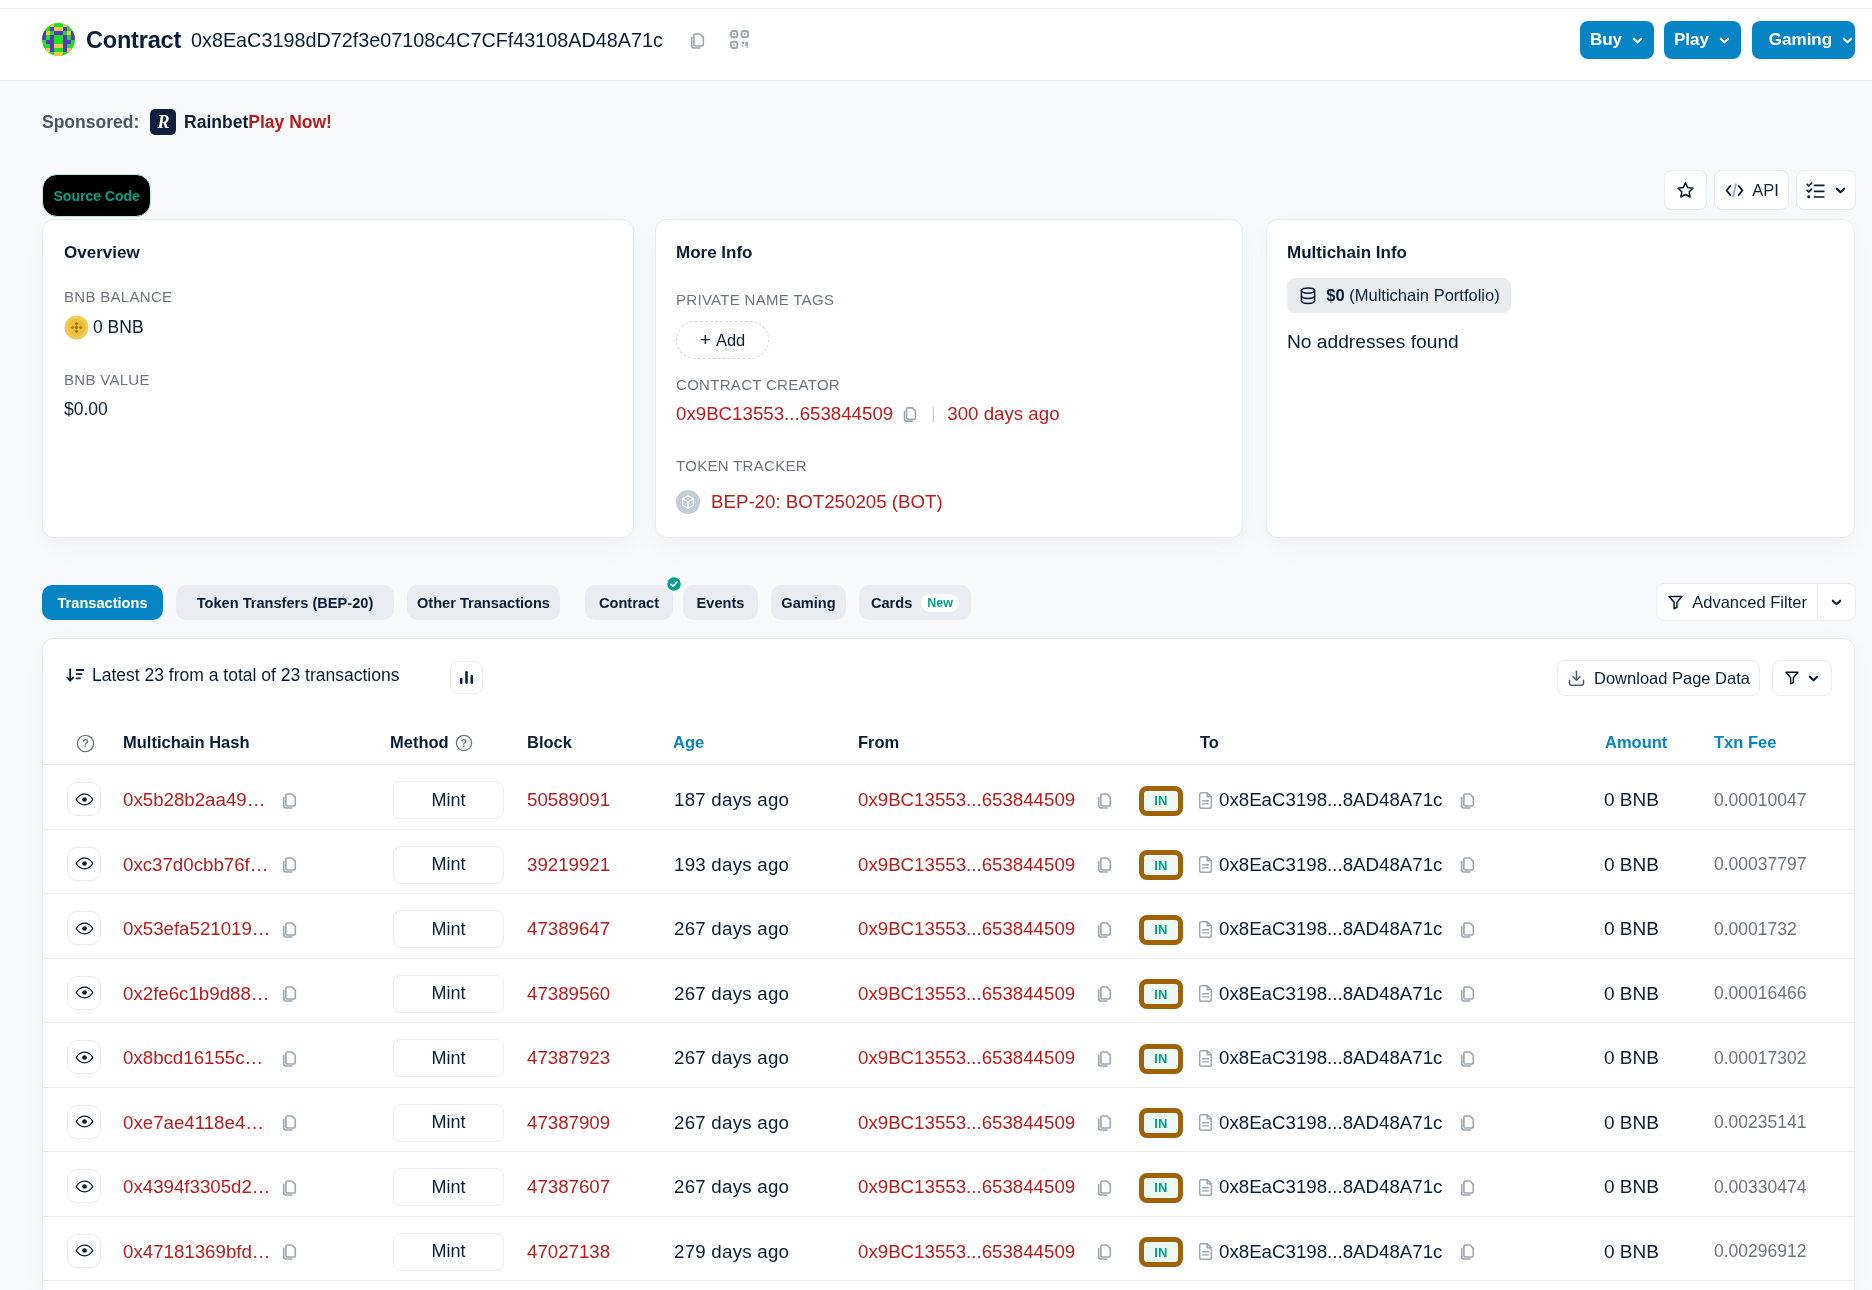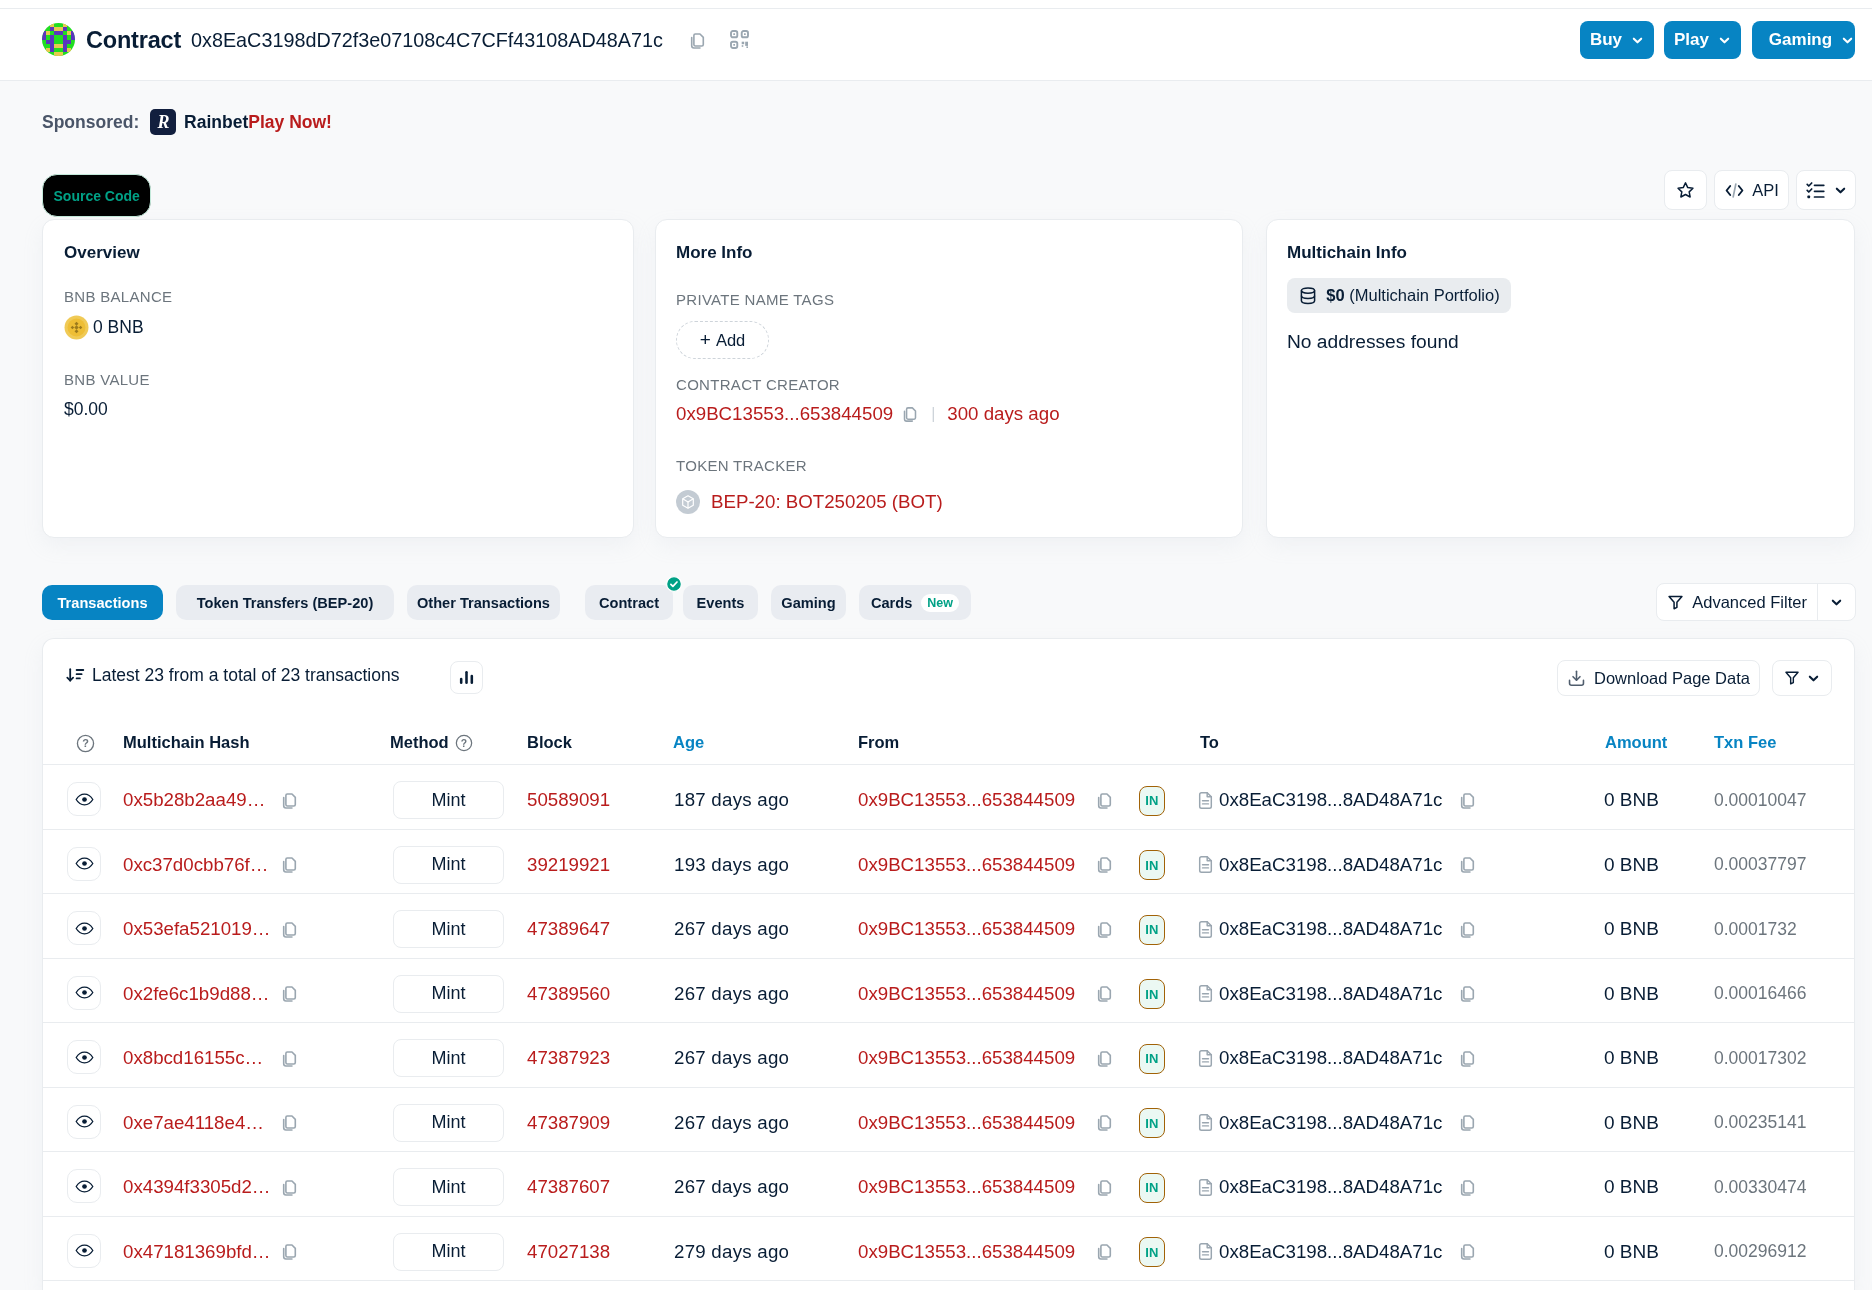--- a/index.html
+++ b/index.html
@@ -25,21 +25,21 @@
   .lbl { font-size:15px; color:#6c757d; letter-spacing:0.3px; }
   .tab { position:absolute; top:585px; height:35px; border-radius:10px; background:#e9ecf1; color:#081d35; font-size:14.6px; font-weight:bold; display:flex; align-items:center; justify-content:center; }
   .tab.on { background:#0784c3; color:#fff; }
   #tcard { position:absolute; left:42px; top:638px; width:1813px; height:652px; background:#fff; border:1px solid #e9ecef; border-bottom:none; border-radius:12px 12px 0 0; box-shadow:0 8px 20px rgba(180,190,205,.12); }
   .th { position:absolute; top:733px; font-size:16.5px; font-weight:bold; color:#081d35; }
   .th.blue { color:#0784c3; }
   .row { position:absolute; left:42px; width:1813px; height:64.5px; border-bottom:1px solid #e9ecef; }
   .row .cell { position:absolute; top:3px; height:64.5px; display:flex; align-items:center; font-size:18.7px; }
   .eyebtn { position:absolute; left:25px; top:17px; width:34px; height:34px; border:1px solid #e9ecef; border-radius:10px; display:flex; align-items:center; justify-content:center; background:#fff; }
   .mintbtn { position:absolute; left:351px; top:16px; width:111px; height:38px; border:1px solid #e9ecef; border-radius:8px; display:flex; align-items:center; justify-content:center; font-size:18px; background:#fff; }
-  .inbadge { position:absolute; left:1097px; top:20.5px; width:26px; height:30px; background:#ebf8f3; border:1px solid #a16207; border-radius:8px; color:#00a186; font-size:13px; font-weight:bold; display:flex; align-items:center; justify-content:center; letter-spacing:0.3px; }
+  .inbadge { position:absolute; left:1097px; top:20.5px; width:44px; height:30px; background:#ebf8f3; border:5px solid #a16207; border-radius:8px; color:#00a186; font-size:13px; font-weight:bold; display:flex; align-items:center; justify-content:center; letter-spacing:0.3px; }
 </style>
 </head>
 <body>
 <div id="page">
 
   <div id="hdr">
     <div class="abs" style="left:0; top:8px; width:1872px; border-top:1px solid #e9ecef;"></div>
     <div class="abs" style="left:42px; top:23px;">
         <svg width="33" height="33" viewBox="0 0 8 8">
           <defs>

